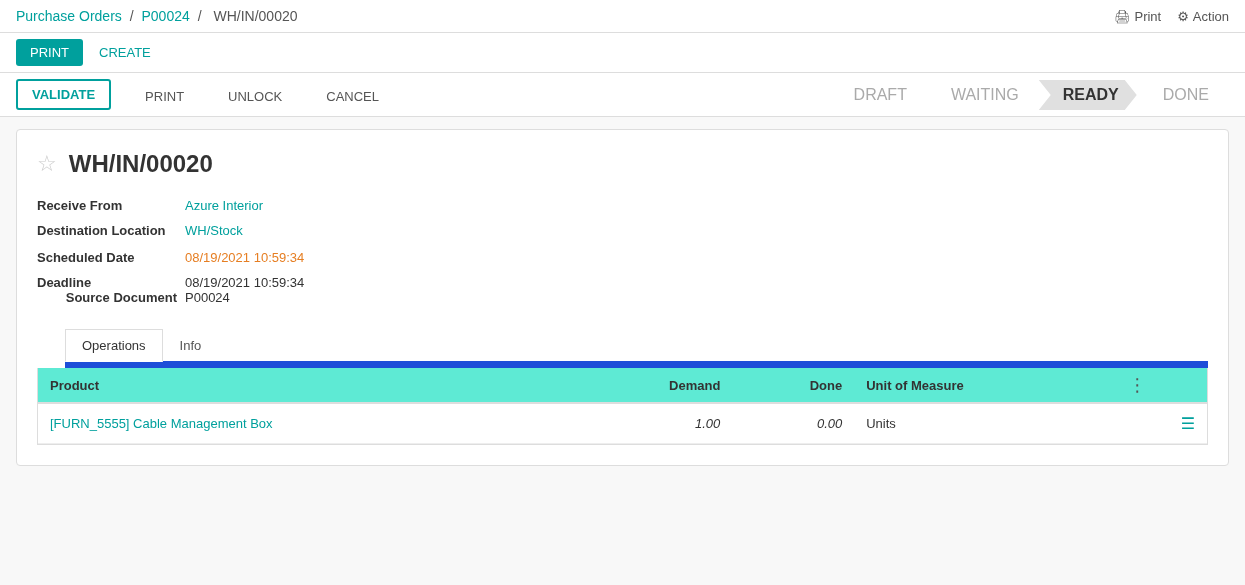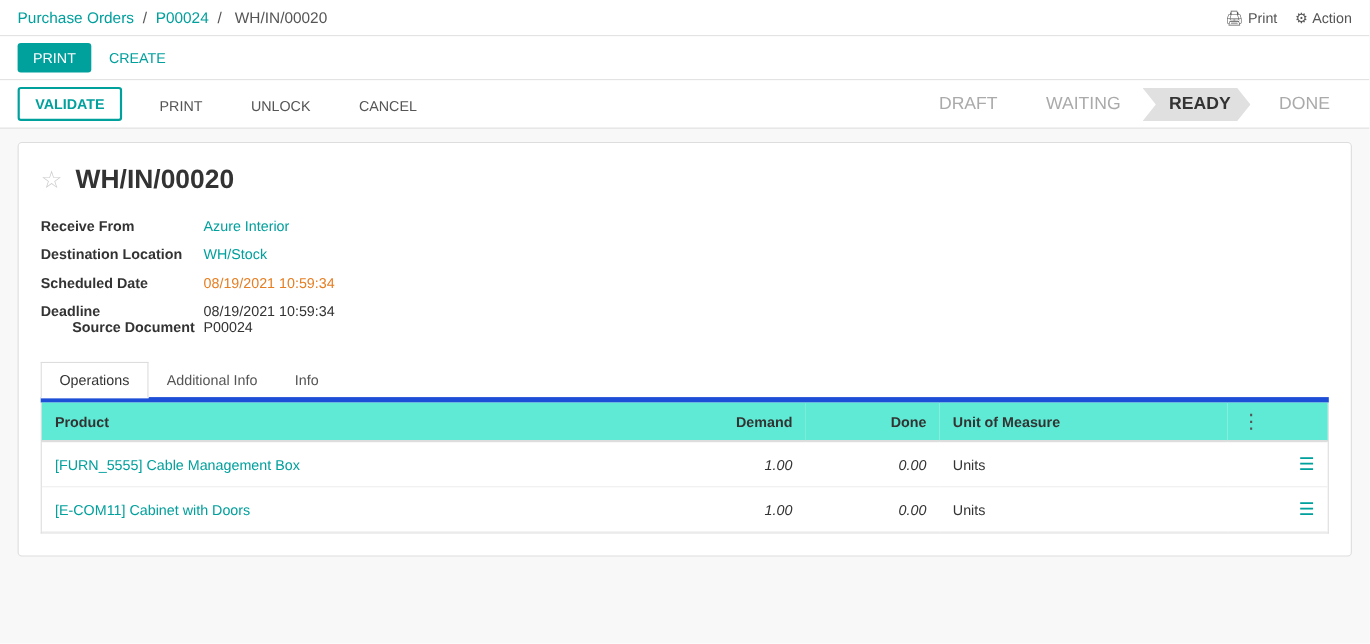--- a/index.html
+++ b/index.html
@@ -156,24 +156,25 @@
       font-size: 13px;
     }
     .form-value {
       color: #00a09d;
       font-size: 13px;
     }
     .form-value.plain { color: #333; }
     .form-value.orange { color: #e67e22; }
 
     .tabs {
-      border-bottom: 5px solid #1d4ed8;
+      border-bottom: 7px solid #1d4ed8;
       display: flex;
       gap: 0;
       margin-bottom: 0;
+      margin-left: 28px;
     }
     .tab {
       padding: 8px 16px;
       cursor: pointer;
       font-size: 13px;
       color: #555;
       border: 1px solid transparent;
       border-bottom: none;
       background: none;
     }
@@ -300,21 +301,20 @@
       </div>
       <div class="form-group" style="margin-top:0;text-align:right;">
         <span class="form-label">Source Document</span>
         <span class="form-value plain">P00024</span>
       </div>
     </div>
   </div>
 
   <div class="tabs">
     <button class="tab active">Operations</button>
-    <button class="tab">Additional Info</button>
     <button class="tab">Info</button>
   </div>
 
   <div class="table-wrapper">
     <table class="data-table">
       <thead>
         <tr>
           <th>Product</th>
           <th class="right">Demand</th>
           <th class="right">Done</th>
@@ -329,28 +329,17 @@
       <td>
         <a class="product-link">[FURN_5555] Cable Management Box</a>
       </td>
       <td class="right">1.00</td>
       <td class="right">0.00</td>
       <td>Units</td>
       <td class="list-icon">
         <button style="background:none;border:none;cursor:pointer;color:#00a09d;font-size:16px;">☰</button>
       </td>
     </tr>
-          <tr>
-      <td>
-        <a class="product-link">[E-COM11] Cabinet with Doors</a>
-      </td>
-      <td class="right">1.00</td>
-      <td class="right">0.00</td>
-      <td>Units</td>
-      <td class="list-icon">
-        <button style="background:none;border:none;cursor:pointer;color:#00a09d;font-size:16px;">☰</button>
-      </td>
-    </tr>
         </tbody>
     </table>
   </div>
 
 </div>
 
 </body></html>

